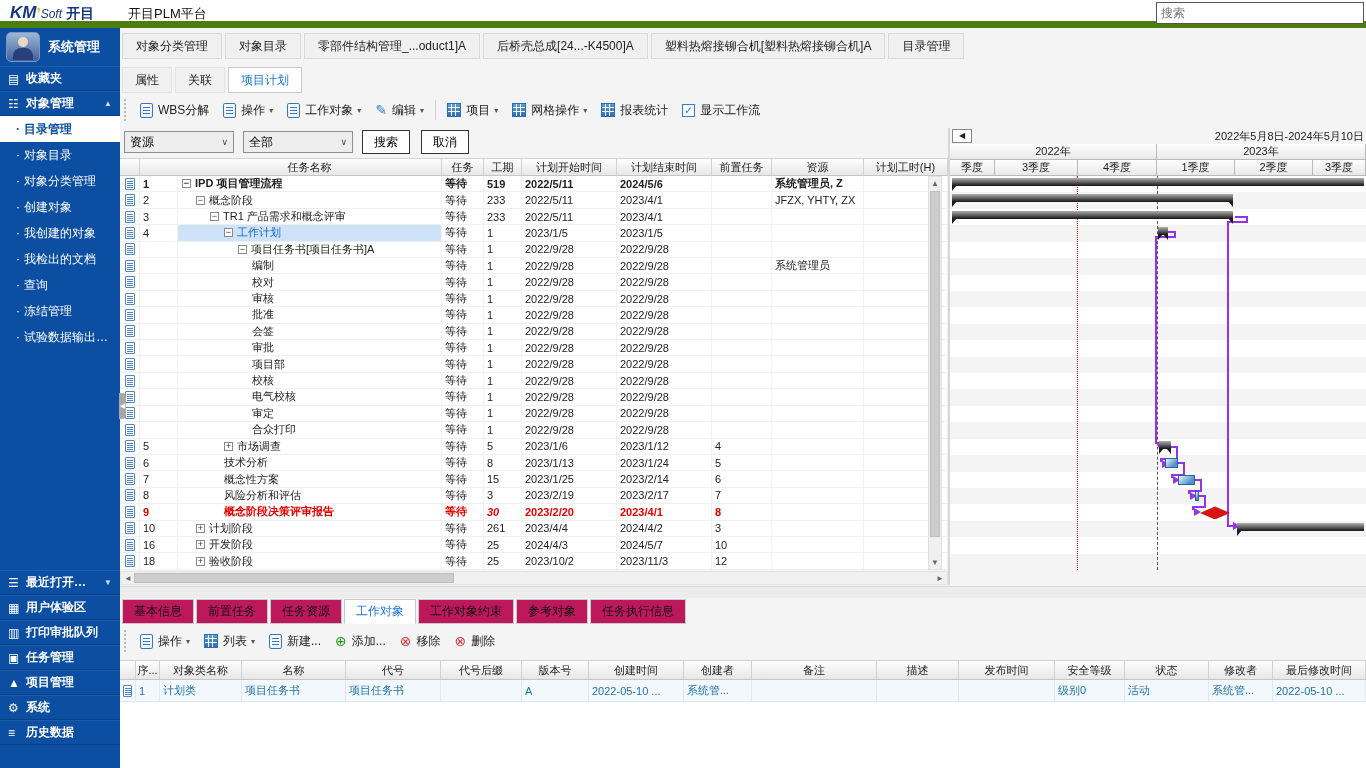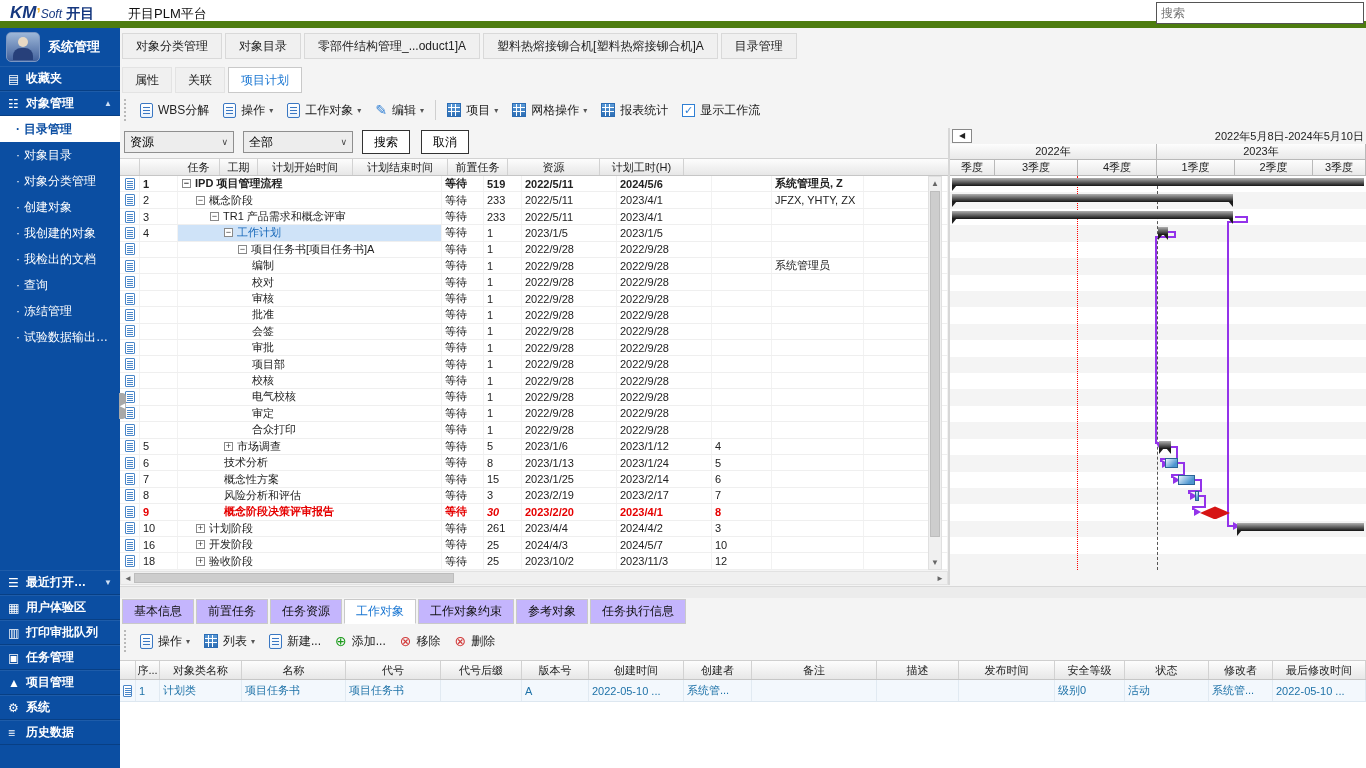--- a/index.html
+++ b/index.html
@@ -95,21 +95,21 @@
 .bar-summary.capr:after{content:"";position:absolute;right:0;top:7px;border-top:6px solid #1c1c1c;border-left:5px solid transparent;}
 .bar-task{height:10px;background:linear-gradient(135deg,#eaf5fd,#4d95cf 75%);border:1px solid #2a6496;}
 .bar-milestone{height:13px;background:#d61414;clip-path:polygon(50% 0,100% 50%,50% 100%,0 50%);}
 .g-seg{position:absolute;background:#9333ea;}
 .g-arrow{position:absolute;width:0;height:0;}
 .g-arrow.r{border-top:4px solid transparent;border-bottom:4px solid transparent;border-left:7px solid #9333ea;}
 .g-arrow.d{border-left:4px solid transparent;border-right:4px solid transparent;border-top:7px solid #9333ea;}
 
 #dsplit{position:absolute;left:0;top:558px;width:1246px;height:12px;background:#ececec;border-top:1px solid #d8d8d8;}
 #dtabs{position:absolute;left:2px;top:571px;height:25px;display:flex;gap:2px;}
-.dtab{display:flex;align-items:center;padding:0 11px;background:#c4b5fd;border:1px solid #c9c9c9;font-size:12px;color:#111;cursor:pointer;}
+.dtab{display:flex;align-items:center;padding:0 11px;background:#be185d;border:1px solid #c9c9c9;font-size:12px;color:#111;cursor:pointer;}
 .dtab.active{background:#fff;color:#1976d2;border-bottom-color:#fff;}
 #dtoolbar{position:absolute;left:2px;top:599px;height:28px;display:flex;align-items:center;font-size:12px;color:#222;}
 #dtable-head{position:absolute;left:0;top:632px;width:1246px;height:20px;display:flex;background:linear-gradient(#fdfdfd,#e7e7e7);border-top:1px solid #cfcfcf;border-bottom:1px solid #c6c6c6;}
 #dtable-row{position:absolute;left:0;top:652px;width:1246px;height:22px;display:flex;background:#f3f8fd;border-bottom:1px solid #dde7f0;cursor:pointer;}
 #dtable-row .td{color:#1e72a8;border-right:1px solid #e1eaf2;}
 #dtable-fill{position:absolute;left:0;top:674px;width:1246px;height:66px;background:#fff;}
 </style>
 </head>
 <body>
 
@@ -210,20 +210,23 @@
       <div class="tab">
         <span>对象分类管理</span>
       </div>
       <div class="tab">
         <span>对象目录</span>
       </div>
       <div class="tab">
         <span>零部件结构管理_...oduct1]A</span>
       </div>
       <div class="tab">
+        <span>后桥壳总成[24...-K4500]A</span>
+      </div>
+      <div class="tab">
         <span>塑料热熔接铆合机[塑料热熔接铆合机]A</span>
       </div>
       <div class="tab">
         <span>目录管理</span>
       </div>
     </div>
   <div id="subtabs">
       <div class="subtab">
         <span>属性</span>
       </div>
@@ -284,20 +287,21 @@
         <span>全部</span>
         <span class="chev">∨</span>
       </div>
     <button class="fbtn">搜索</button>
     <button class="fbtn">取消</button>
   </div>
 
   <div id="ttable-head">
       <div class="th" style="width: 20px;"></div>
       <div class="th" style="width: 38px; margin-top: 24px;">编号</div>
+      <div class="th" style="width: 264px;">任务名称</div>
       <div class="th" style="width: 42px;">任务</div>
       <div class="th" style="width: 38px;">工期</div>
       <div class="th" style="width: 95px;">计划开始时间</div>
       <div class="th" style="width: 95px;">计划结束时间</div>
       <div class="th" style="width: 60px;">前置任务</div>
       <div class="th" style="width: 92px;">资源</div>
       <div class="th" style="width: 84px;">计划工时(H)</div>
     </div>
   <div id="ttable-body">
       <div class="trow bold">

